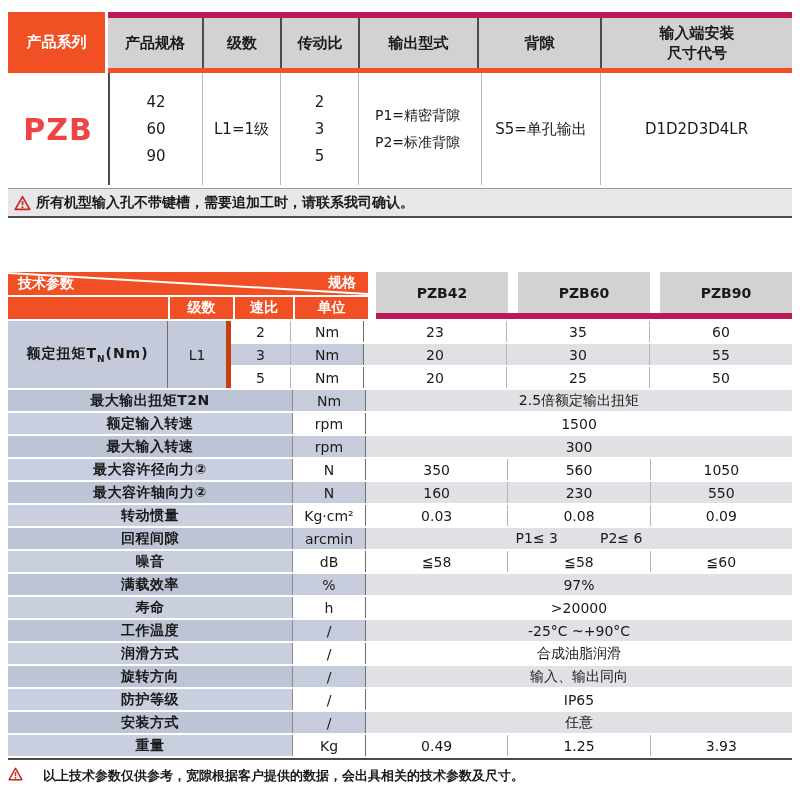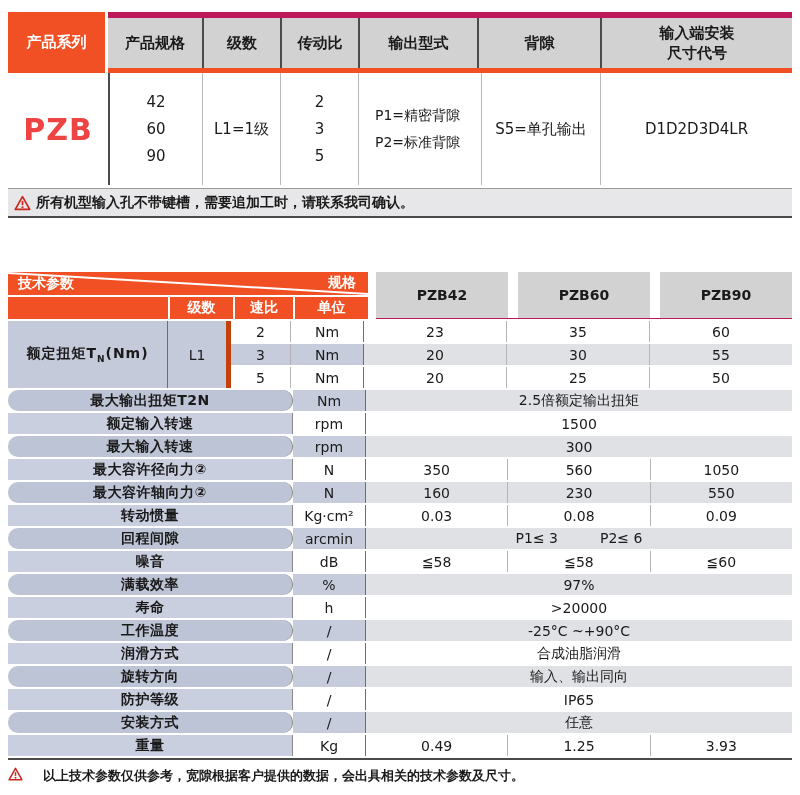--- a/index.html
+++ b/index.html
@@ -56,21 +56,21 @@
   }
   .corner .cl { position:absolute; left:10px; bottom:2px; }
   .corner .cr { position:absolute; right:12px; top:2px; }
   .corner svg { position:absolute; left:0; top:0; }
   .t2-subrow { display:flex; gap:2px; margin-top:2px; height:22px; }
   .sub-cell {
     background:#f05023; color:#fff; font-weight:bold; font-size:14px;
     display:flex; align-items:center; justify-content:center;
   }
   .sp-lbl{width:160px}.sp-stg{width:63px}.sp-rat{width:58px}.sp-unit{width:73px}
-  .t2-models { flex:1; margin-left:8px; height:47px; border-bottom:1px solid #be185d; display:flex; gap:10px; }
+  .t2-models { flex:1; margin-left:8px; height:47px; border-bottom:6px solid #be185d; display:flex; gap:10px; }
   .model-cell {
     flex:1; background:#d2d2d2; font-weight:bold; font-size:14px;
     display:flex; align-items:center; justify-content:center;
   }
   .row, .g-row { display:flex; height:21px; margin-top:2px; }
   .group { display:flex; margin-top:2px; }
   .g-label {
     width:160px; height:67px; background:#c4cada; border-right:1px solid #6e6e6e;
     display:flex; align-items:center; justify-content:center; font-size:14px; font-weight:bold; letter-spacing:1px;
   }
@@ -86,21 +86,21 @@
   .unit { width:73px; border-right:1px solid #6e6e6e; display:flex; align-items:center; justify-content:center; font-size:14px; background:#fff; }
   .vals { flex:1; display:flex; }
   .vc { flex:1; border-left:1px solid #b5b5b5; display:flex; align-items:center; justify-content:center; font-size:14px; background:#fff; }
   .vc:first-child { border-left:none; }
   .vm { flex:1; display:flex; align-items:center; justify-content:center; font-size:14px; background:#fff; }
   .lbl {
     width:285px; background:#c9cfde; border-right:1px solid #8a8a8a;
     display:flex; align-items:center; justify-content:center; font-size:14px; font-weight:bold; letter-spacing:0.5px;
   }
   
-  .sr .lbl { background:#bdc4d5;border-radius:10px; }
+  .sr .lbl { background:#bdc4d5; }
   .sr .unit, .sr .g-ratio { background:#c6ccdc; }
   .sr .vc, .sr .vm { background:#dfe1e5; }
   .t2-bottom { margin-top:2px; height:2px; background:#4b4b4b; }
   
   .footnote {
     position:absolute; left:8px; top:767px; display:flex; gap:20px;
     font-size:13px; font-weight:bold;
   }
 </style>
 </head>

